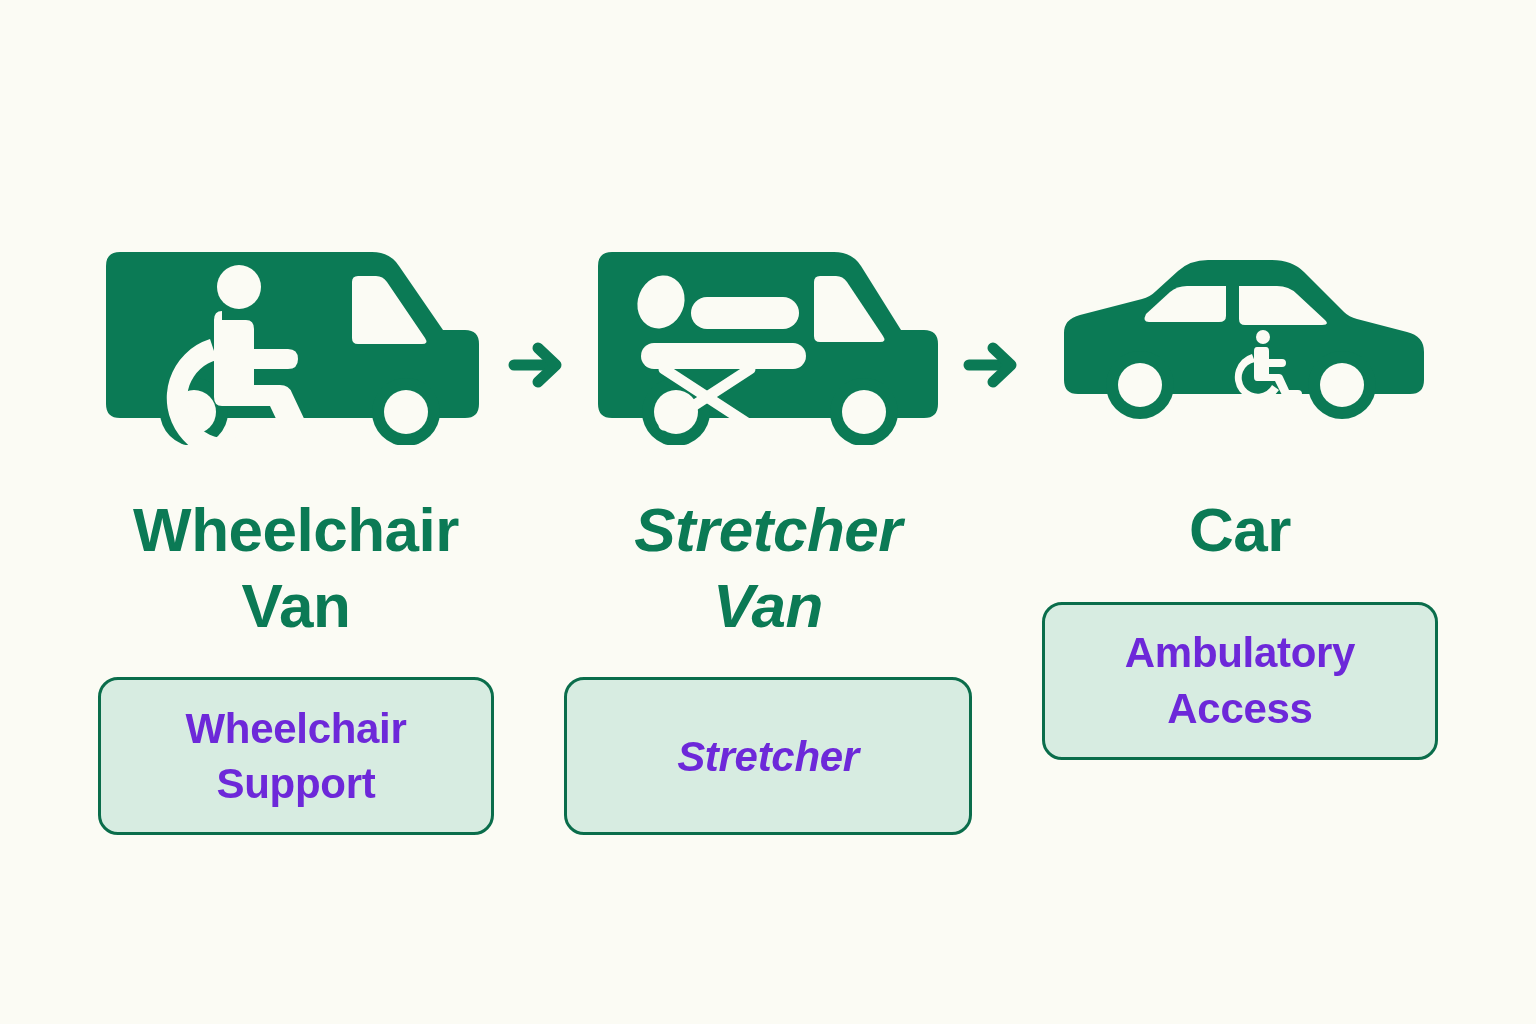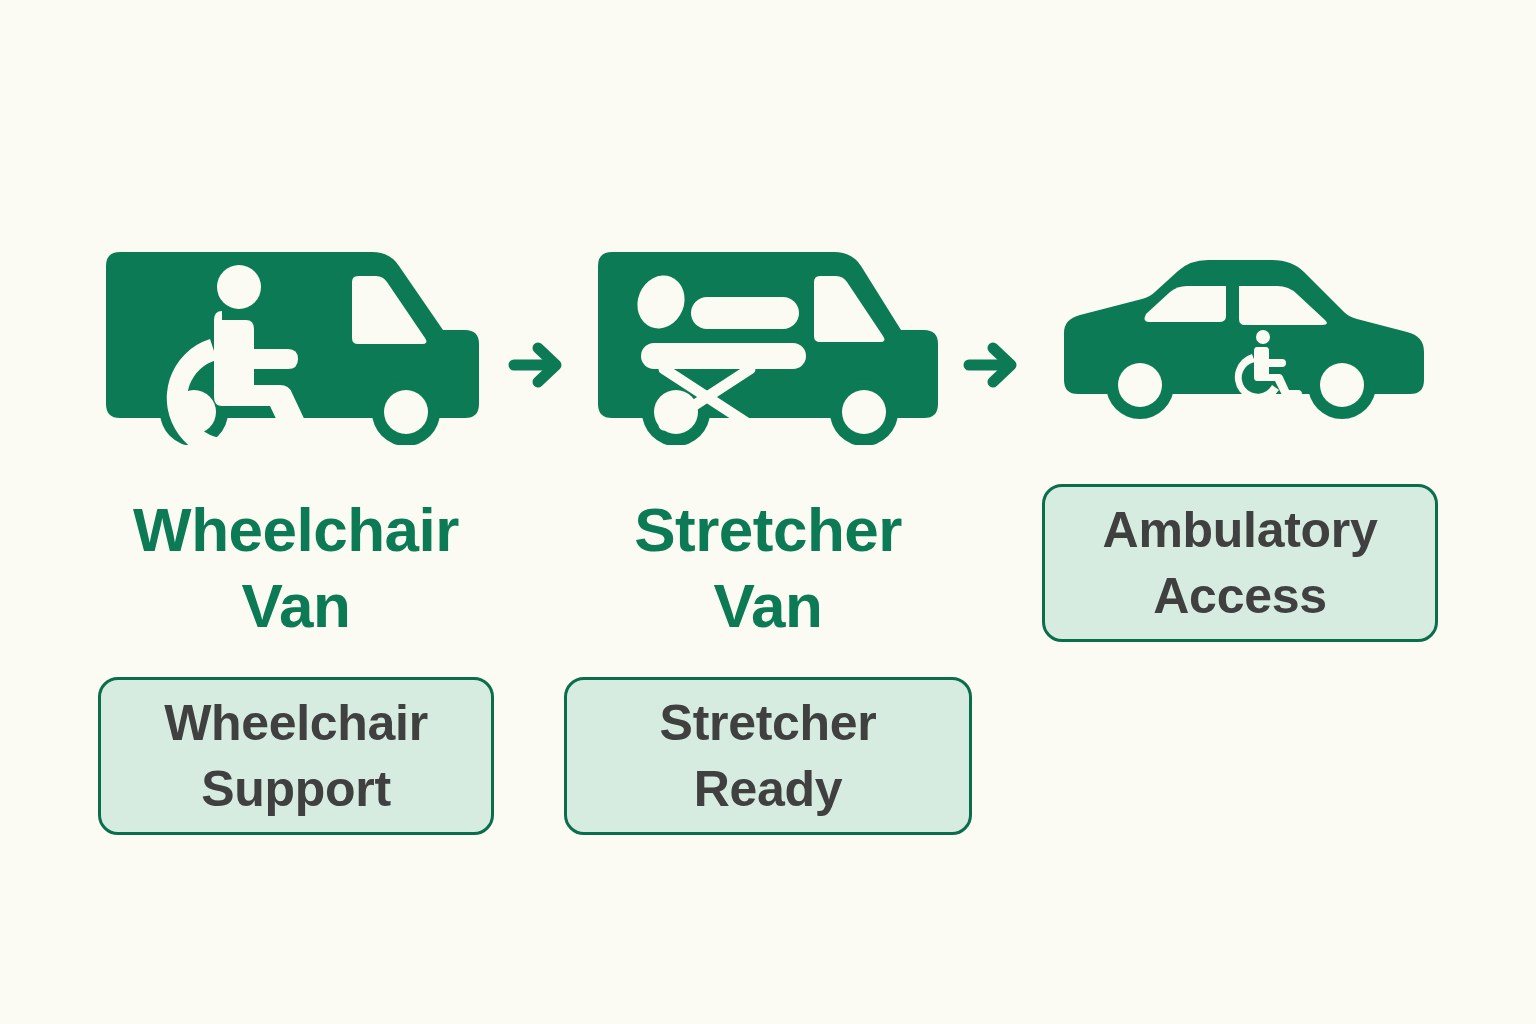--- a/index.html
+++ b/index.html
@@ -74,40 +74,40 @@
     background: #d7ece1;
     border: 3px solid #0a6d4b;
     border-radius: 20px;
     display: flex;
     align-items: center;
     justify-content: center;
     text-align: center;
   }
 
   .badge-label {
-    font-size: 50px;
+    font-size: 42px;
     line-height: 1.32;
     font-weight: bold;
-    color: #404040;
+    color: #6d28d9;
     letter-spacing: -0.3px;
     padding: 0 16px;
   }
 
   
   .arrow {
     position: absolute;
     top: 330px;
     width: 70px;
     height: 70px;
   }
   .arrow.one { left: 500px; }
   .arrow.two { left: 955px; }
 
   .option.col-1 { width: 410px; }
-  .option.col-2 { width: 410px; margin-left: 62px; }
+  .option.col-2 { width: 410px; margin-left: 62px; font-style: italic; }
   .option.col-3 { width: 410px; margin-left: 62px; }
 
   .badge.wide { width: 408px; }
 </style>
 </head>
 <body>
 
 <div class="stage">
 
   <div class="row">
@@ -169,21 +169,20 @@
           </g>
         </svg>
       </div>
       <div class="option-title">
         <div>Stretcher</div>
         <div>Van</div>
       </div>
       <div class="badge wide">
         <div class="badge-label">
           <div>Stretcher</div>
-          <div>Ready</div>
         </div>
       </div>
     </div>
 
     <div class="option col-3">
       <div class="icon-wrap">
         <svg width="380" height="175" viewBox="0 0 380 175" aria-hidden="true">
           <g fill="#0b7a55">
             <path d="M14 78 q0 -14 16 -18 l62 -16 q8 -2 14 -8 l22 -20 q12 -11 30 -11 h64 q20 0 32 12 l40 40 q5 5 13 7 l50 13 q17 4 17 20 v28 q0 14 -14 14 h-332 q-14 0 -14 -14 z"></path>
             <circle cx="90" cy="130" r="34"></circle>
@@ -194,20 +193,24 @@
           <path d="M189 31 h38 q12 0 20 8 l28 26 q5 5 -3 5 h-77 q-6 0 -6 -6 z" fill="#fbfbf4"></path>
           <circle cx="90" cy="130" r="22" fill="#fbfbf4"></circle>
           <circle cx="292" cy="130" r="22" fill="#fbfbf4"></circle>
 
           <g fill="#fbfbf4">
             <circle cx="213" cy="82" r="7"></circle>
             <path d="M207 92 h9 q3 0 3 4 v8 h13 q4 0 4 4 t-4 4 h-13 v7 h10 q3 0 4 3 l6 13 h9 q4 0 4 4 t-4 4 h-12 q-3 0 -4 -3 l-7 -14 h-18 q-3 0 -3 -4 v-26 q0 -4 3 -4 z"></path>
             <path d="M202 99 a24 24 0 1 0 27 36 l-7 -5 a16 16 0 1 1 -17 -23 z"></path>
           </g>
         </svg>
+      </div>
+      <div class="option-title">
+        <div>Car</div>
+        <div></div>
       </div>
       <div class="badge">
         <div class="badge-label">
           <div>Ambulatory</div>
           <div>Access</div>
         </div>
       </div>
     </div>
 
   </div>

